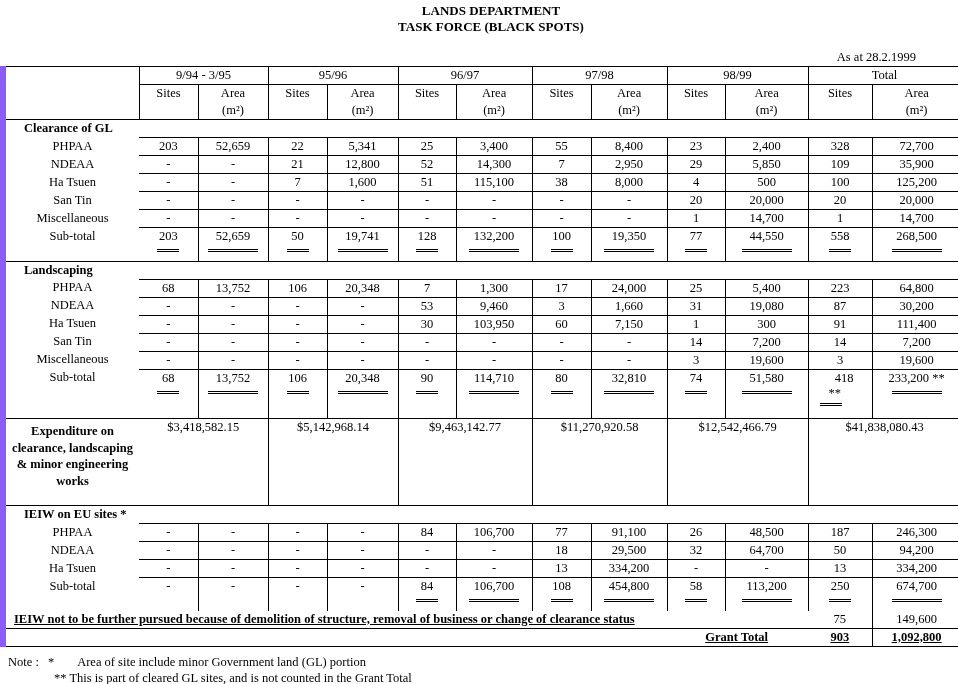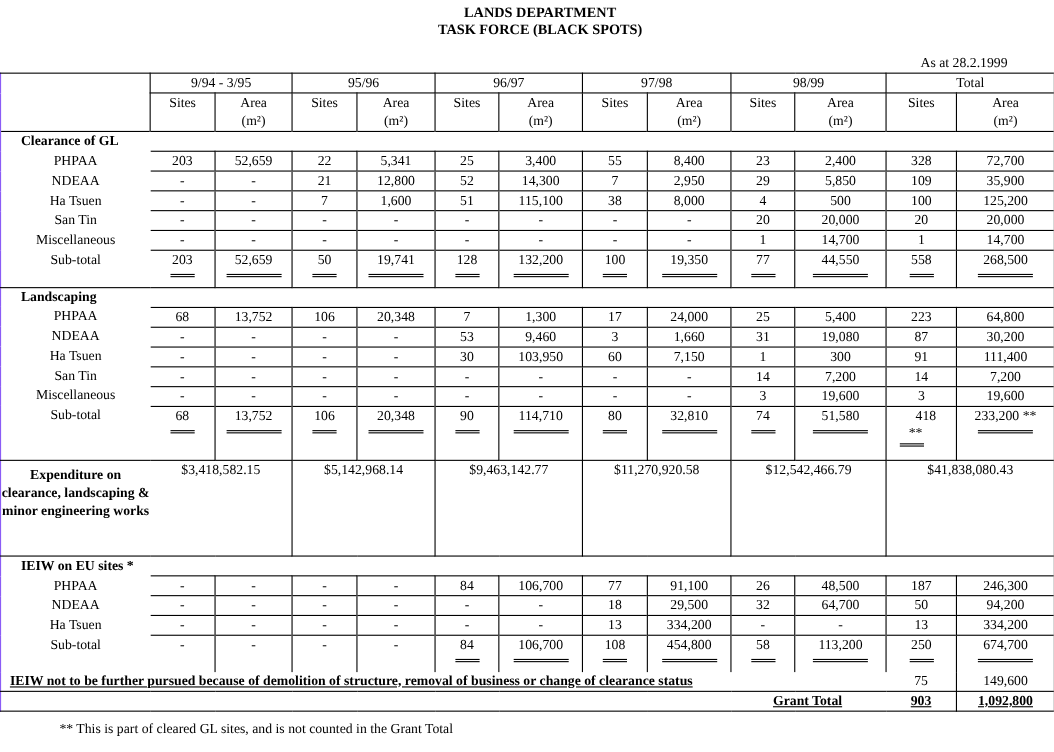--- a/index.html
+++ b/index.html
@@ -1,21 +1,21 @@
 <!DOCTYPE html>
 <html><head>
 <meta charset="utf-8">
 <style>
   html, body { margin:0; padding:0; background:#ffffff; }
   body { width:958px; height:684px; position:relative; overflow:hidden; font-family:"Liberation Serif","DejaVu Serif",serif; color:#000; font-size:12.5px; }
   .titles { position:absolute; top:3px; left:12px; width:958px; text-align:center; font-weight:bold; font-size:13px; line-height:16px; }
   .asat { position:absolute; top:50px; right:42px; font-size:12.5px; }
   table.main { position:absolute; top:66px; left:0; border-collapse:collapse; table-layout:fixed; width:958px; }
   table.main td { padding:0; text-align:center; vertical-align:top; line-height:17px; height:17px; overflow:visible; white-space:nowrap; }
-  .bl { border-left:1px solid #8b5cf6; }
+  .bl { border-left:6px solid #8b5cf6; }
   .br { border-right:1px solid #000; }
   .bt { border-top:1px solid #000; }
   .bb { border-bottom:1px solid #000; }
   .sec { font-weight:bold; text-align:left !important; padding-left:18px !important; }
   .lbl { text-align:center; }
   .dbl { display:block; margin:0 auto; border-top:1px solid #000; border-bottom:1px solid #000; height:1px; margin-top:4px; }
   .dbl.s { width:22px; } .dbl.l { width:50px; }
   .exp-label { font-weight:bold; white-space:normal !important; line-height:16.5px !important; padding-top:4px !important; }
   .exp-val { vertical-align:middle; padding-bottom:30px !important; }
   .ieiw-not { font-weight:bold; text-decoration:underline; text-align:left !important; padding-left:8px !important; }
@@ -341,14 +341,19 @@
       </tr>
       <tr>
         <td colspan="11" class="bl bb gt-label">Grant Total</td>
         <td class="br bb gt-val">903</td>
         <td class="br bb gt-val">1,092,800</td>
       </tr>
     </tbody>
 </table>
 
 <div class="notes">
+  <div>
+    <span>Note :</span>
+    <span style="display:inline-block;width:18px;text-align:center">*</span>
+    <span style="padding-left:14px">Area of site include minor Government land (GL) portion</span>
+  </div>
   <div class="n2">** This is part of cleared GL sites, and is not counted in the Grant Total</div>
 </div>
 
 </body></html>

